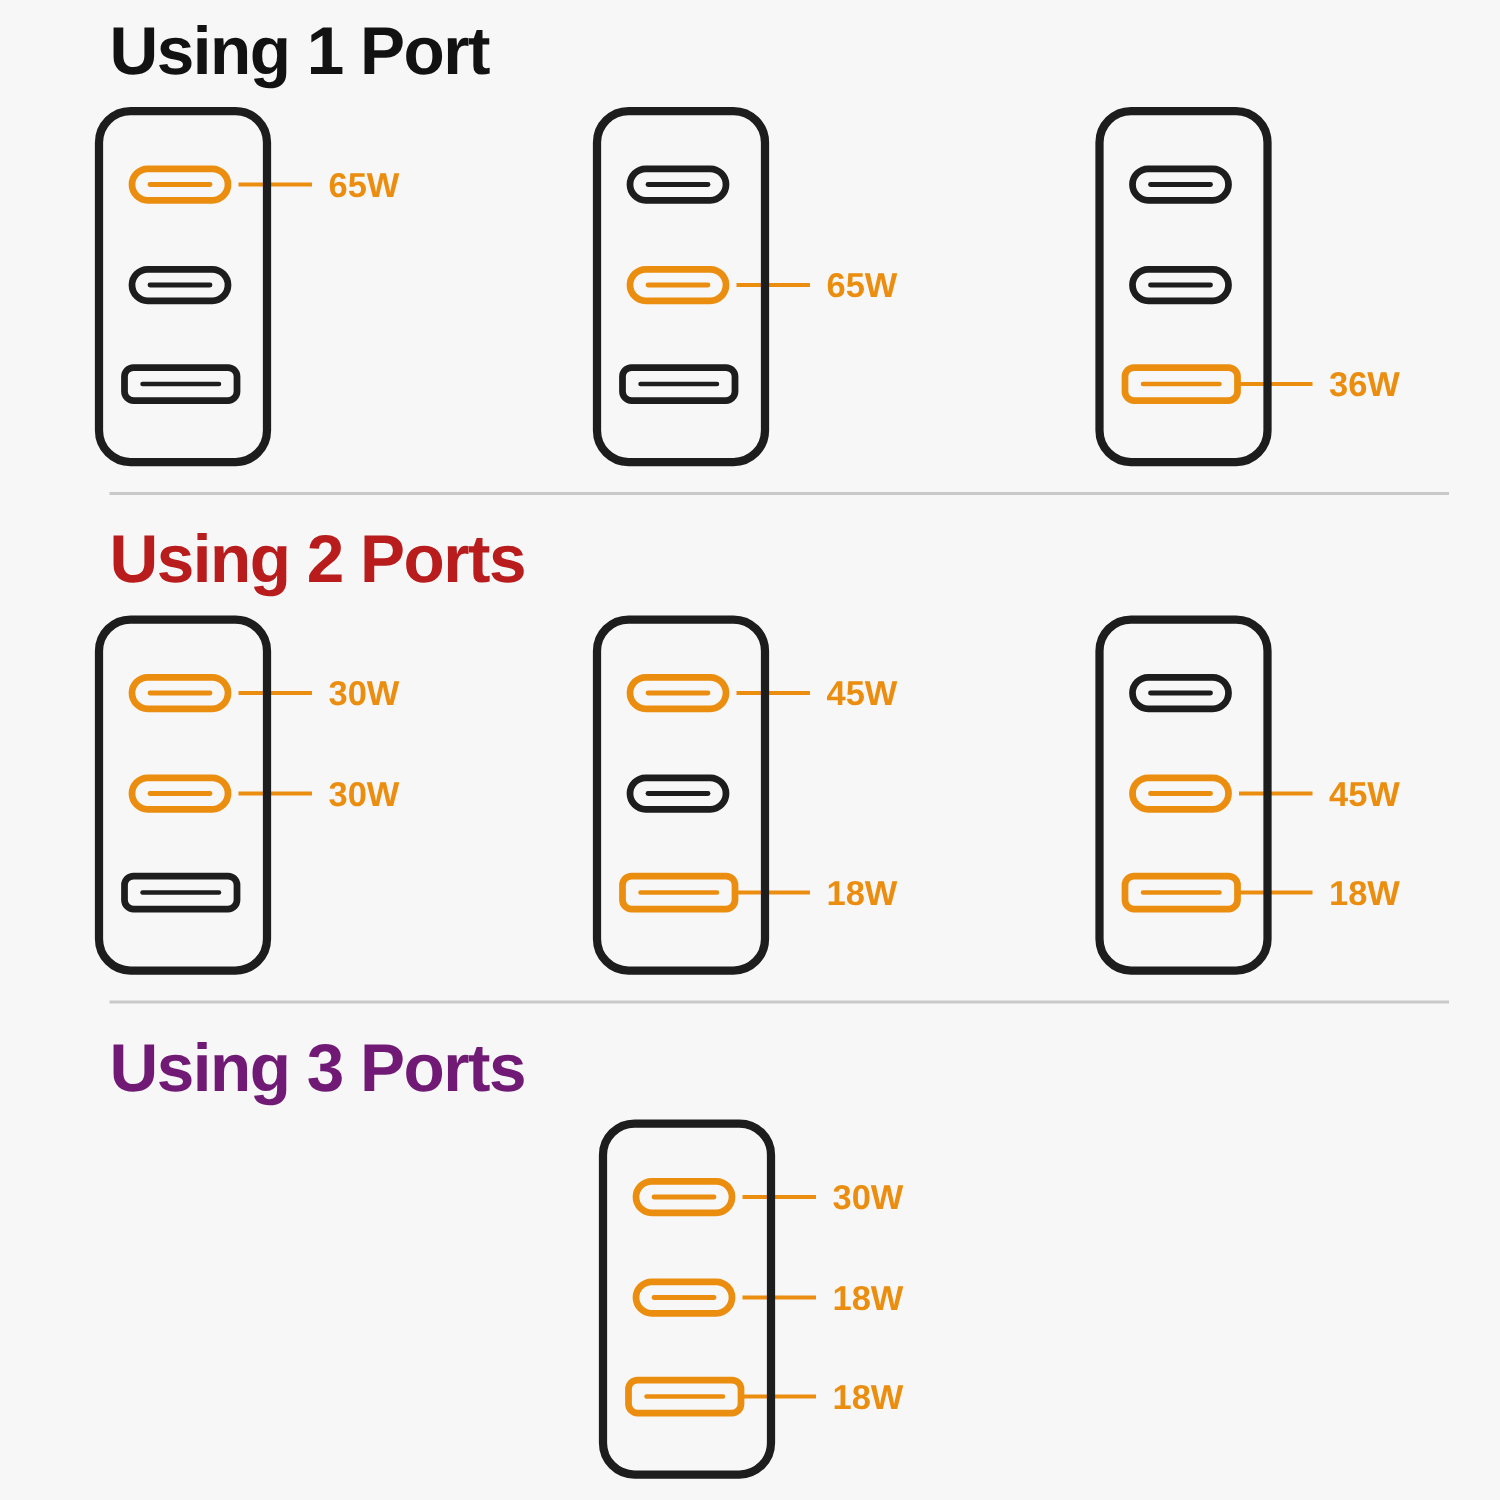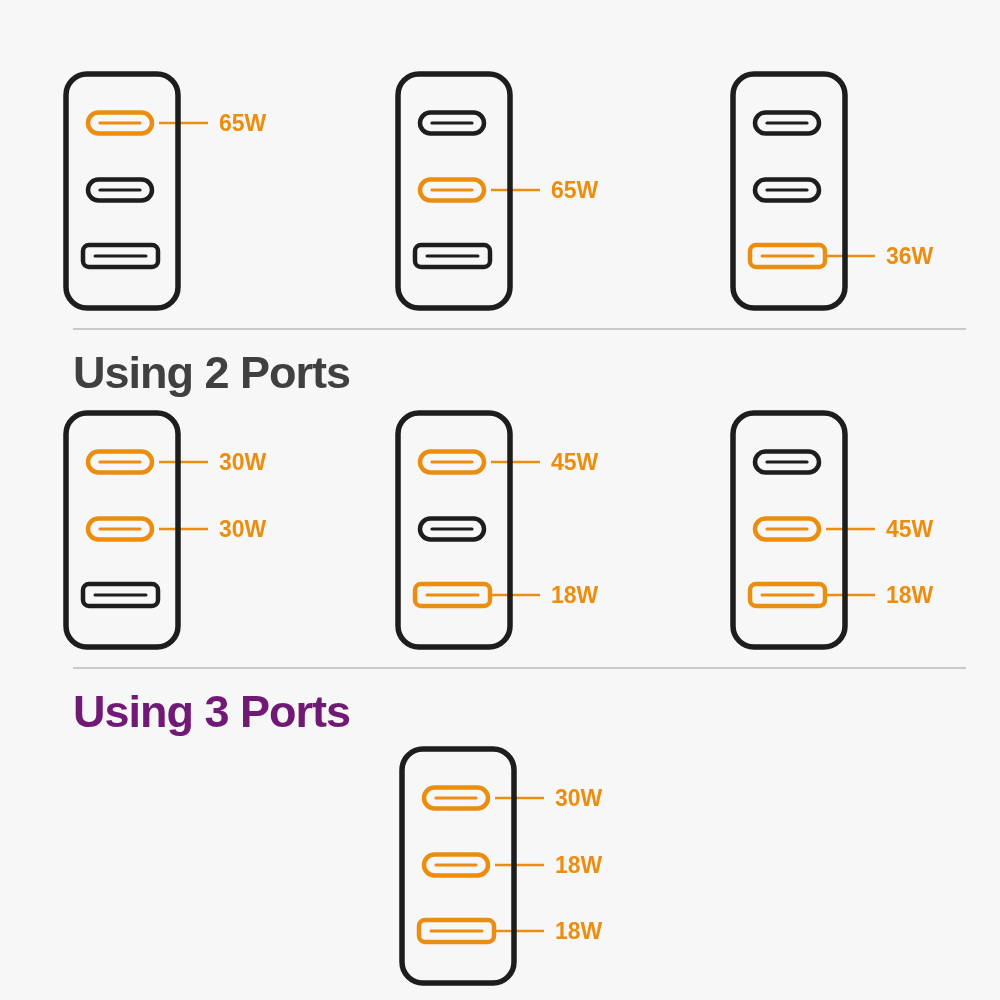--- a/index.html
+++ b/index.html
@@ -38,22 +38,23 @@
   .wattage-label {
     font-family: "Liberation Sans", sans-serif;
     font-size: 23px;
     font-weight: 700;
   }
 </style>
 </head>
 <body style="background: rgb(247, 247, 247);">
 
 <div class="stage" id="stage">
+  <h2 class="section-title" style="top: 11px; color: rgb(18, 18, 18);">Using 1 Port</h2>
   <div class="divider" style="top: 328px; background: rgb(201, 201, 201);"></div>
-  <h2 class="section-title" style="top: 350px; color: #404040;">Using 2 Ports</h2>
+  <h2 class="section-title" style="top: 350px; color: #b91c1c;">Using 2 Ports</h2>
   <div class="divider" style="top: 667px; background: rgb(201, 201, 201);"></div>
   <h2 class="section-title" style="top: 689px; color: #701a75;">Using 3 Ports</h2>
 <svg width="300" height="246" viewBox="0 0 300 246" class="charger-svg" style="left: 62px; top: 70px;">
       <line x1="97" y1="53" x2="146" y2="53" stroke="#EB8E10" stroke-width="2.6"></line>
       <rect x="4" y="4" width="112" height="234" rx="21" fill="none" stroke="#1D1D1D" stroke-width="5.5"></rect>
       <g>
         <rect x="26" y="42.5" width="64" height="21" rx="10.5" fill="none" stroke="#EB8E10" stroke-width="4.5"></rect>
         <line x1="38" y1="53" x2="78" y2="53" stroke="#EB8E10" stroke-width="3.2" stroke-linecap="round"></line>
       </g>
       <text x="157" y="61" fill="#EB8E10" class="wattage-label">65W</text>

